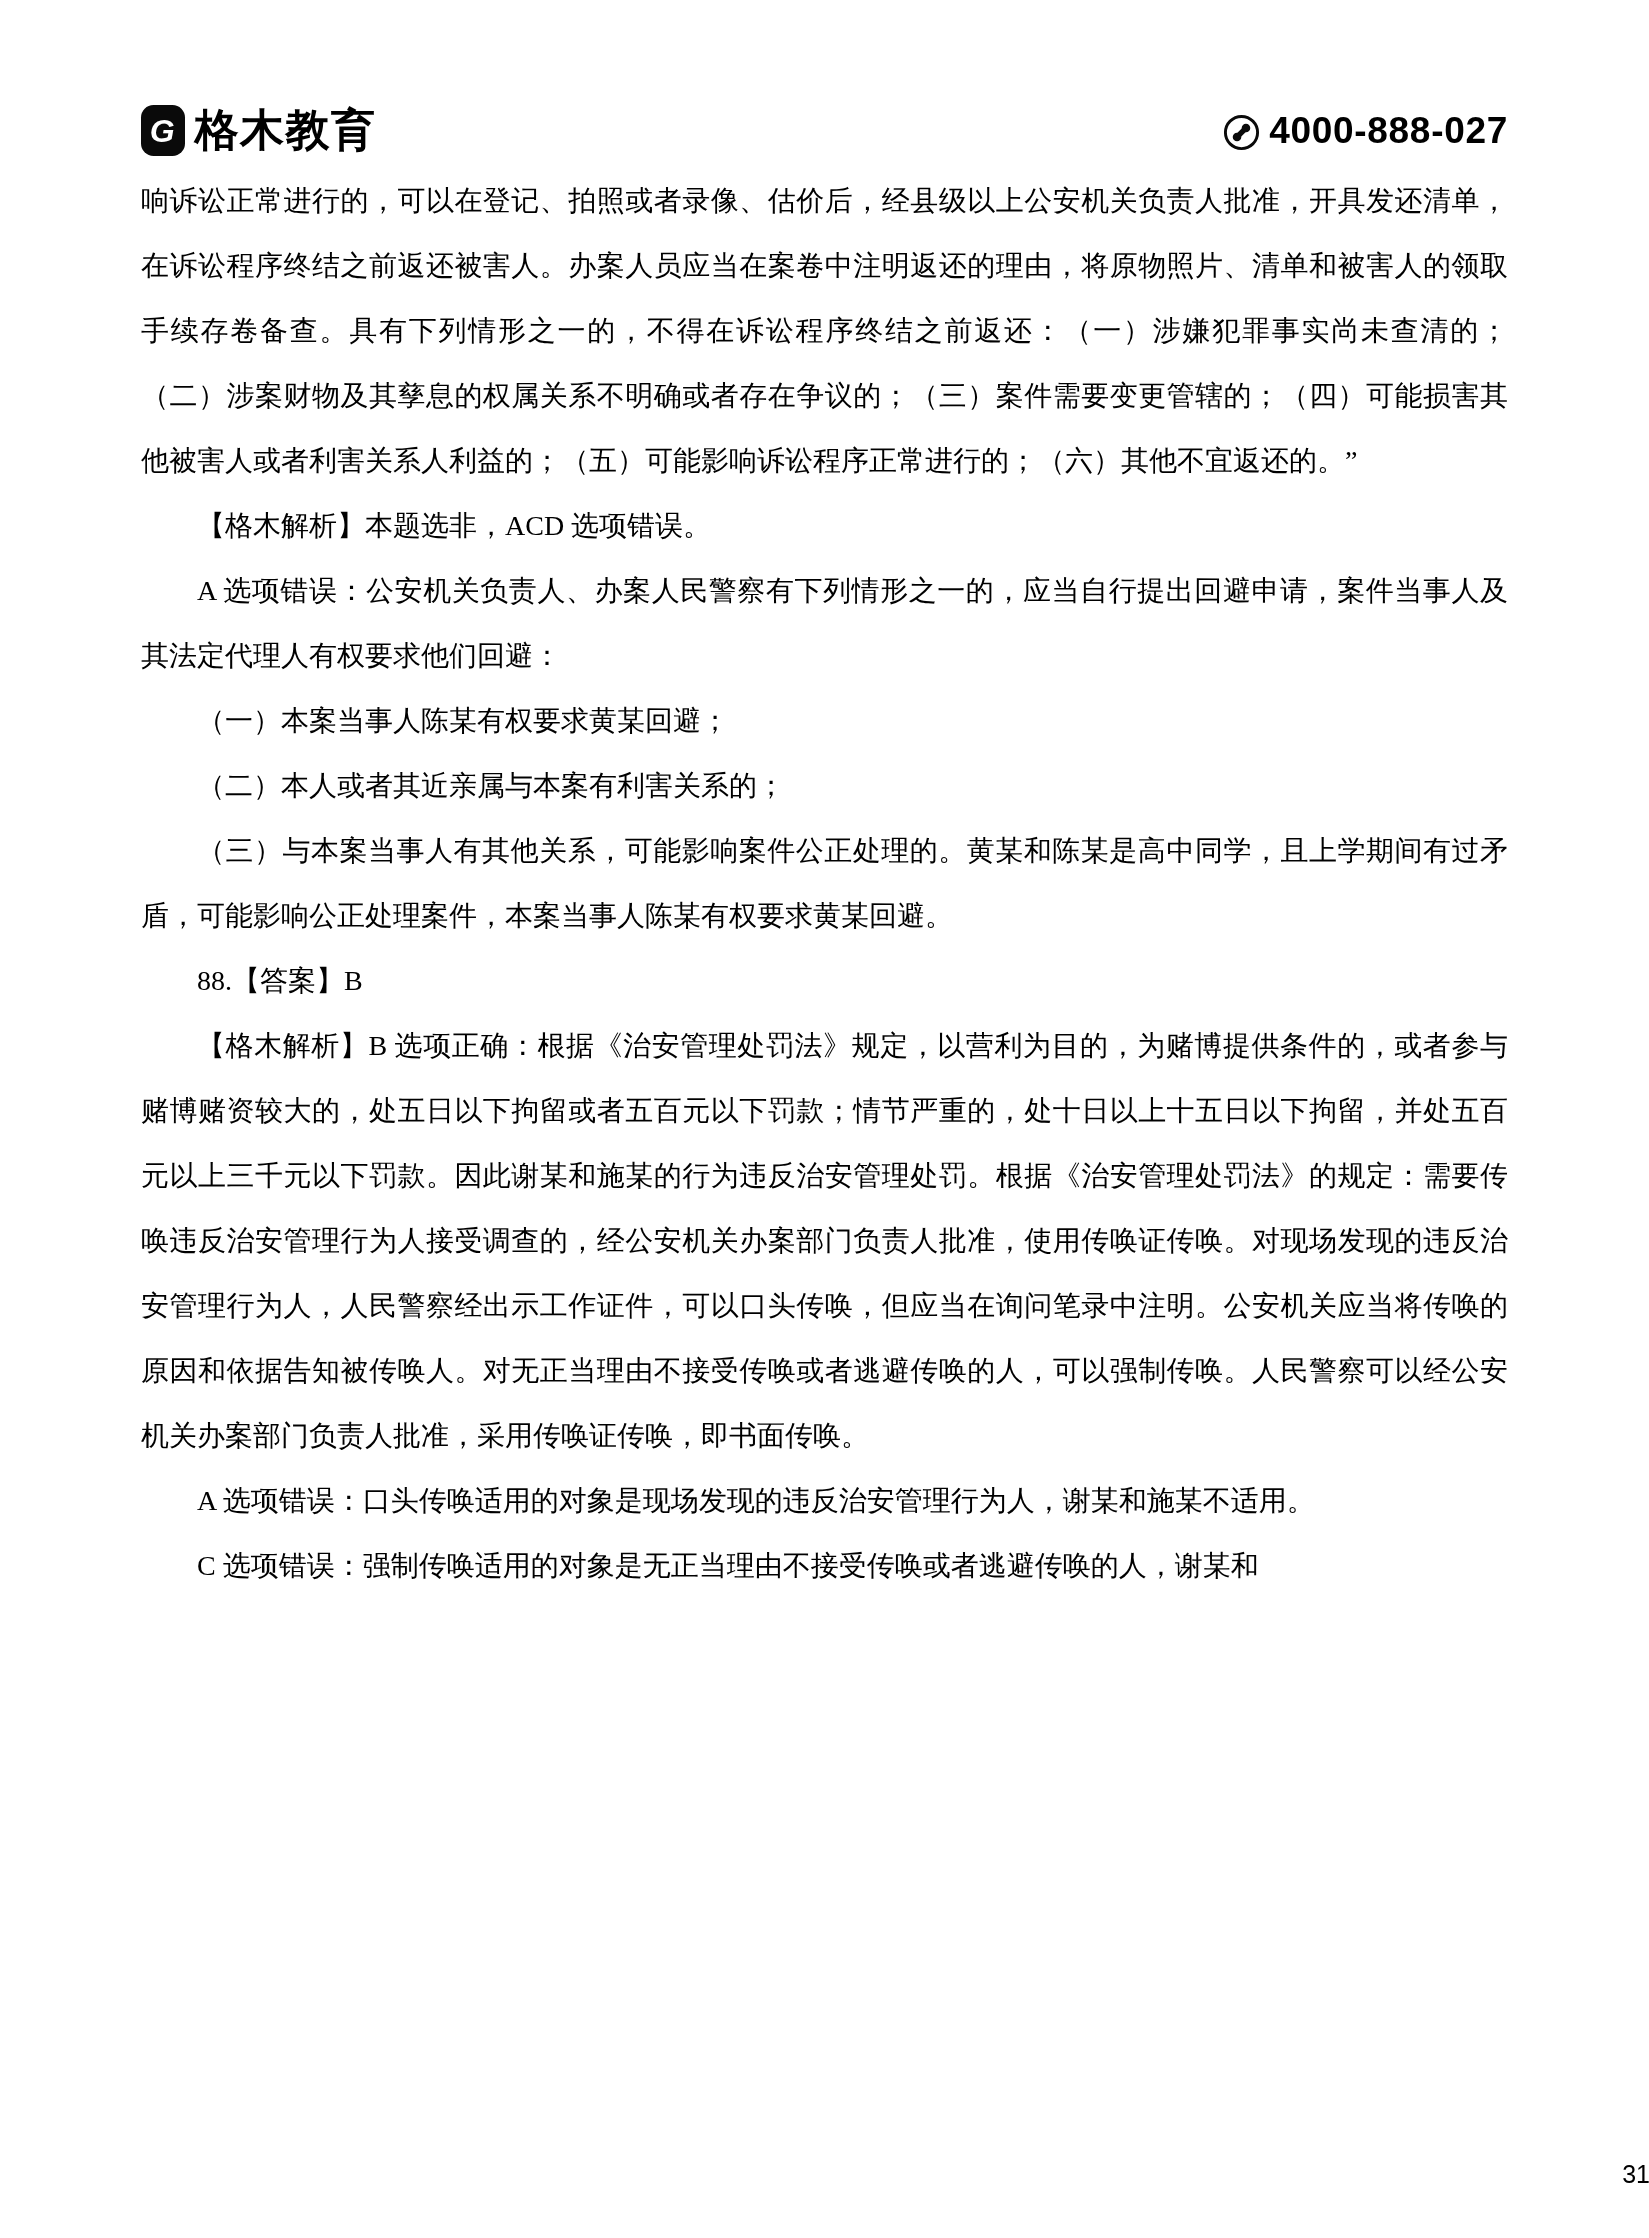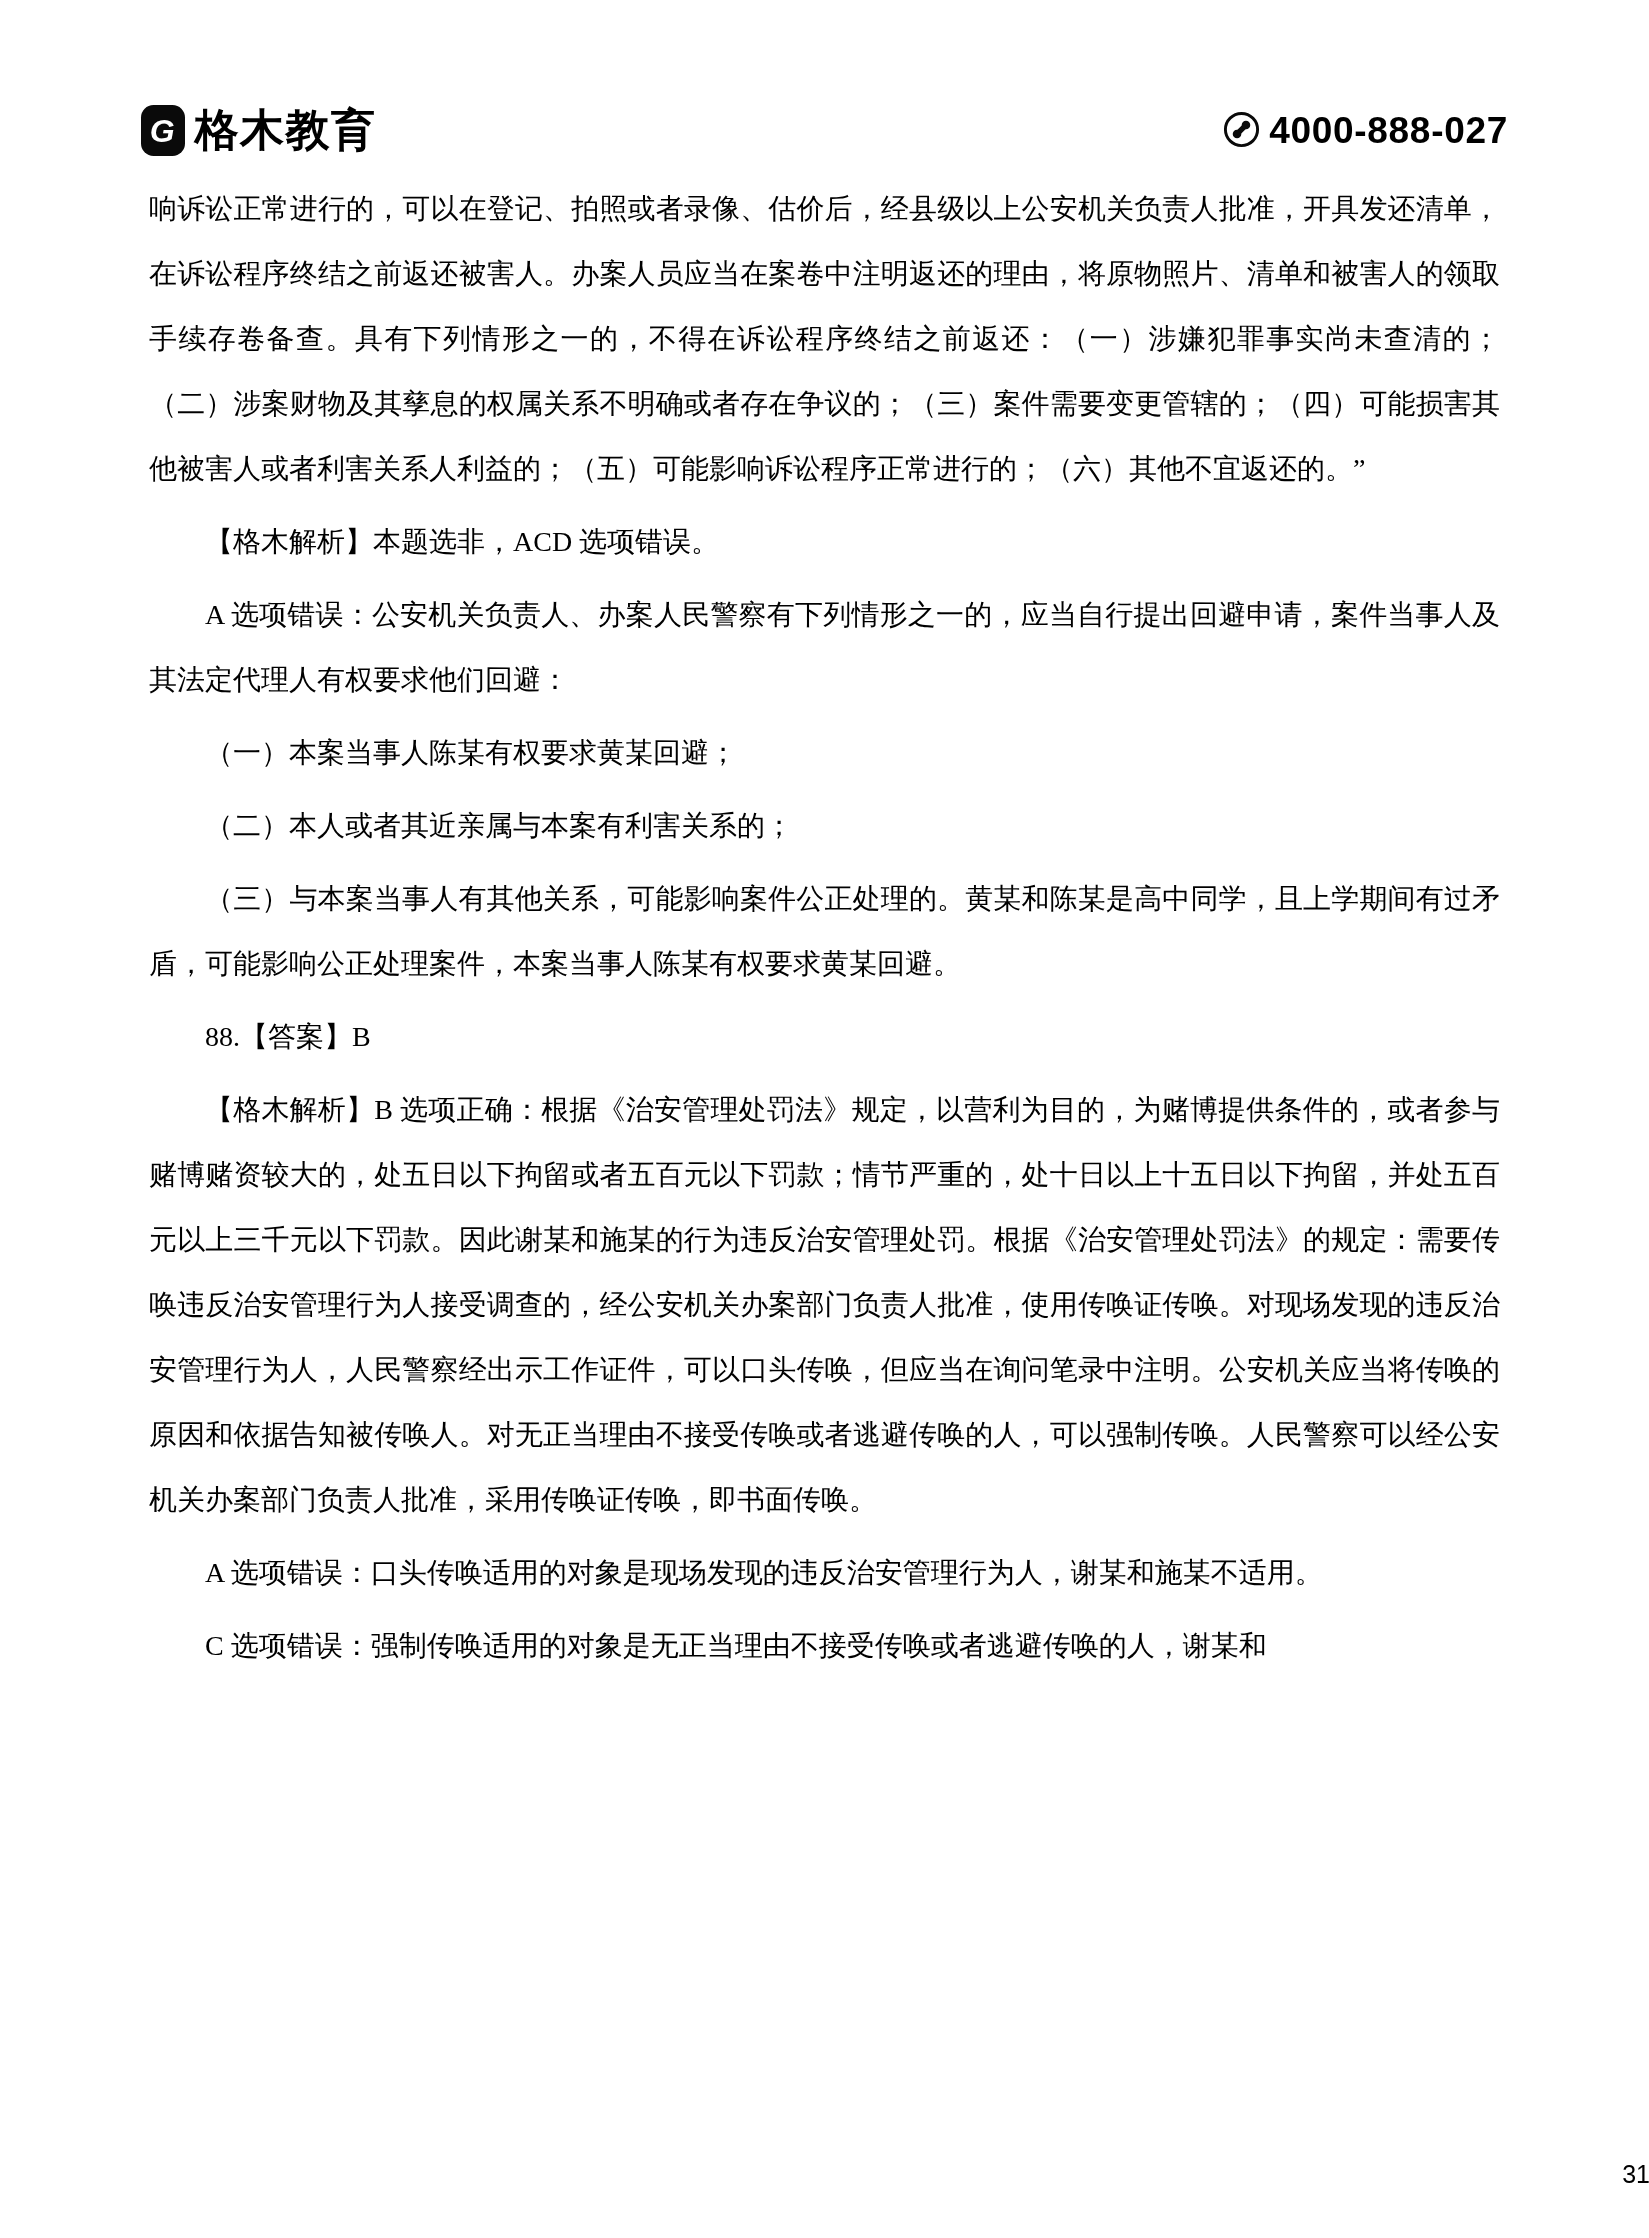--- a/index.html
+++ b/index.html
@@ -49,39 +49,39 @@
     line-height: 1;
     transform: translateX(-0.7px);
   }
   .brand-name {
     font-size: 44px;
     font-weight: 700;
     letter-spacing: 1.4px;
   }
   .phone {
     display: flex;
-    align-items: flex-start;
+    align-items: flex-end;
     gap: 8.3px;
   }
   .phone-icon svg { display: block; }
   .phone-number {
     font-size: 37px;
     font-weight: 700;
     letter-spacing: 0.7px;
   }
 
   
   .content {
     position: absolute;
     top: 168px;
     left: 141px;
     right: 142px;
   }
   .para {
-    margin: 8px;
+    margin: 0;
     font-size: 28px;
     line-height: 65px;
     text-align: justify;
     text-justify: inter-ideograph;
     word-break: break-all;
   }
   .para.indent { text-indent: 2em; }
 
   
   .footer {

